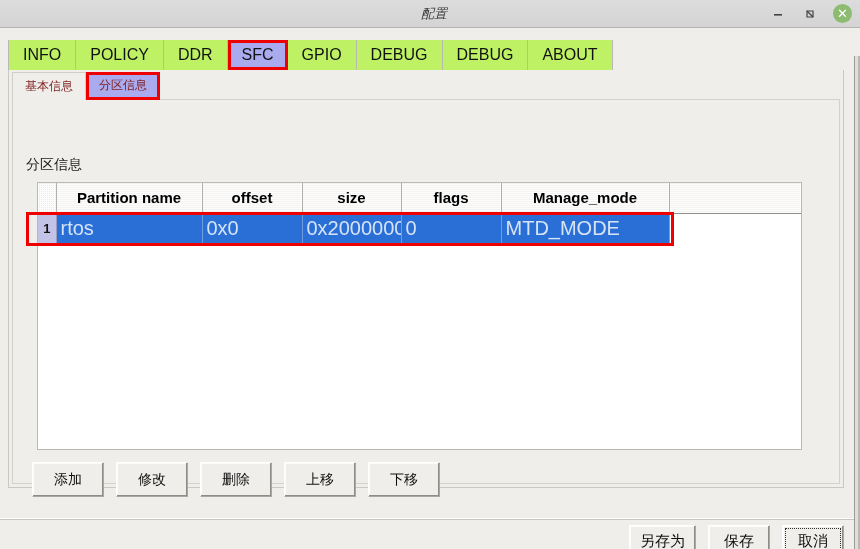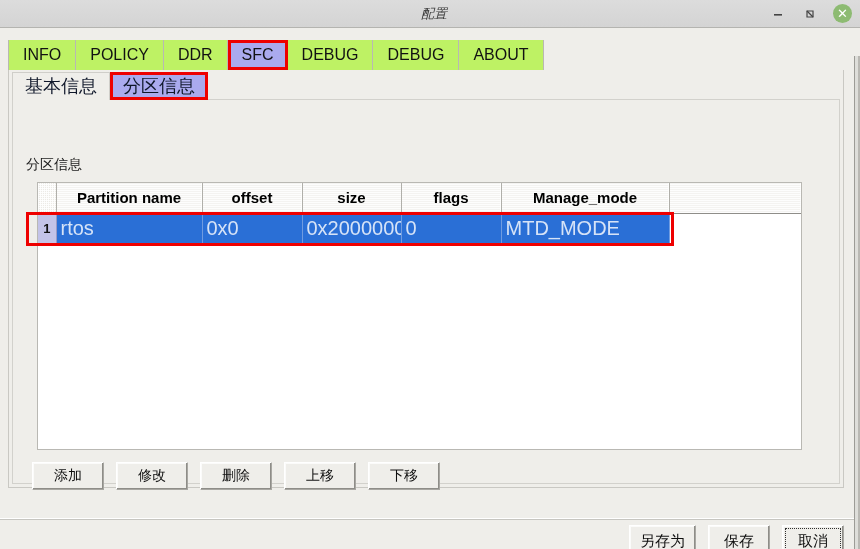--- a/index.html
+++ b/index.html
@@ -124,22 +124,22 @@
     position: absolute;
     left: 12px; top: 44px;
     height: 28px;
     display: flex;
     align-items: stretch;
     z-index: 4;
   }
   .subtab {
     position: relative;
     padding: 2px 12px 3px 12px;
-    font-size: 18px;
-    color: #0f172a;
+    font-size: 12px;
+    color: #7f1d1d;
     display: flex;
     align-items: center;
     justify-content: center;
     background: #efeeea;
     border: 1px solid #cfcec9;
     border-bottom: none;
     box-sizing: border-box;
     cursor: pointer;
     white-space: nowrap;
   }
@@ -249,21 +249,21 @@
 
   
   .actionbar {
     position: absolute;
     left: 32px; top: 434px;
     display: flex;
     gap: 12px;
   }
   .btn {
     min-width: 72px;
-    height: 28px;
+    height: 35px;
     background: #efeeea;
     border: 1px solid #a8a7a2;
     border-top-color: #ffffff;
     border-left-color: #ffffff;
     box-shadow: inset -1px -1px 0 #8e8d88, inset 1px 1px 0 #fbfbfa;
     font-size: 14px;
     color: #0f0f0f;
     display: flex;
     align-items: center;
     justify-content: center;
@@ -333,20 +333,21 @@
     </div>
   </div>
 
   <div class="content-frame">
 
     <div class="tabstrip">
       <div class="tab">INFO</div>
       <div class="tab">POLICY</div>
       <div class="tab">DDR</div>
       <div class="tab selected">SFC</div>
+      <div class="tab">GPIO</div>
       <div class="tab">DEBUG</div>
       <div class="tab">DEBUG</div>
       <div class="tab">ABOUT</div>
     </div>
 
     <div class="main-panel"></div>
 
     <div class="subtabstrip">
       <div class="subtab">基本信息</div>
       <div class="subtab selected">分区信息</div>

